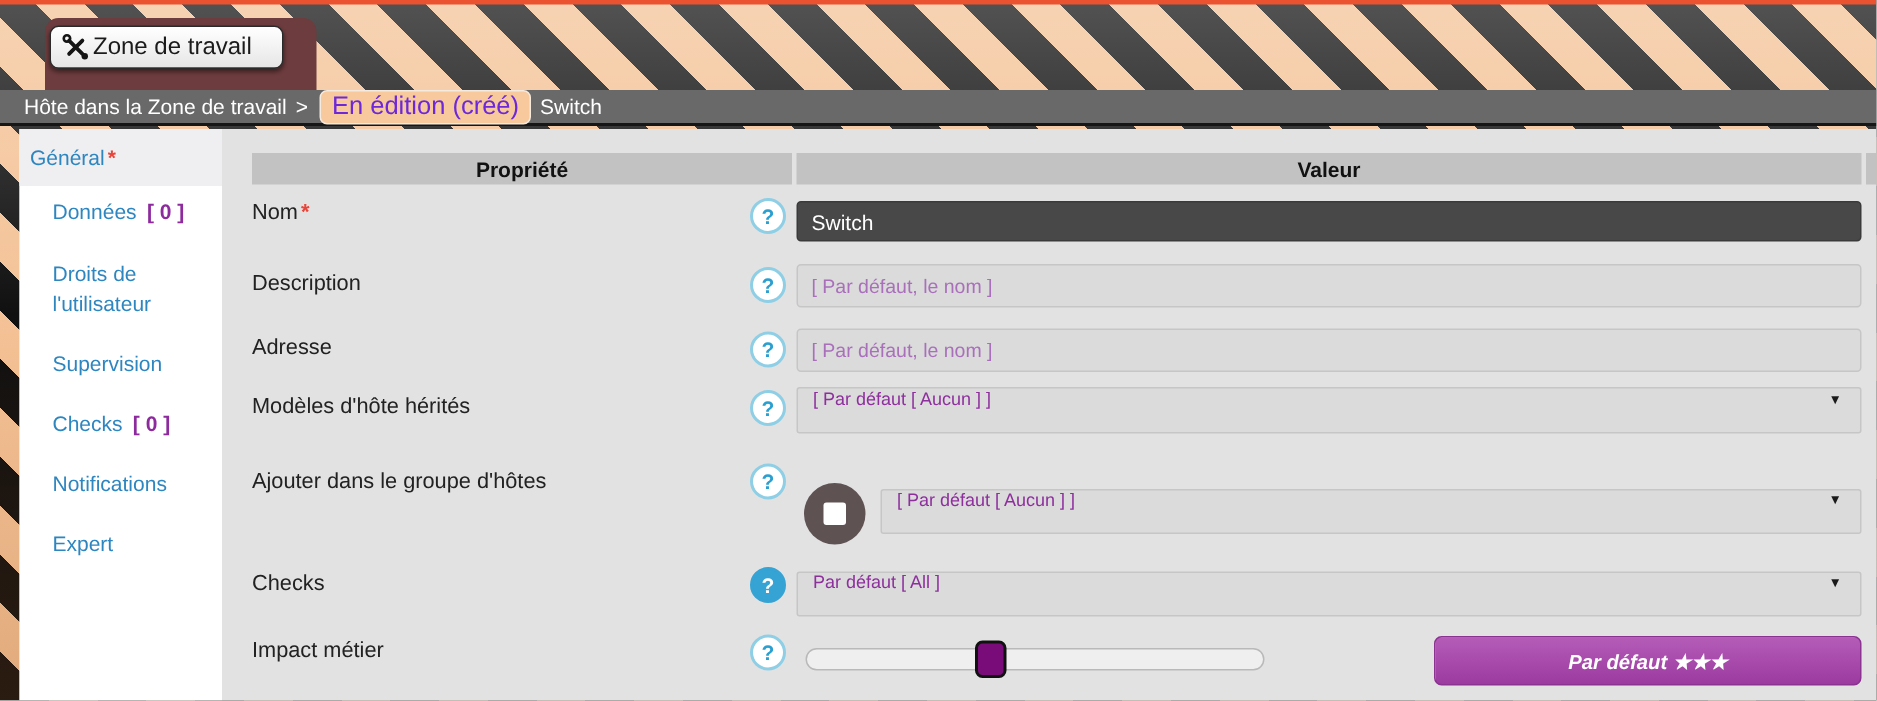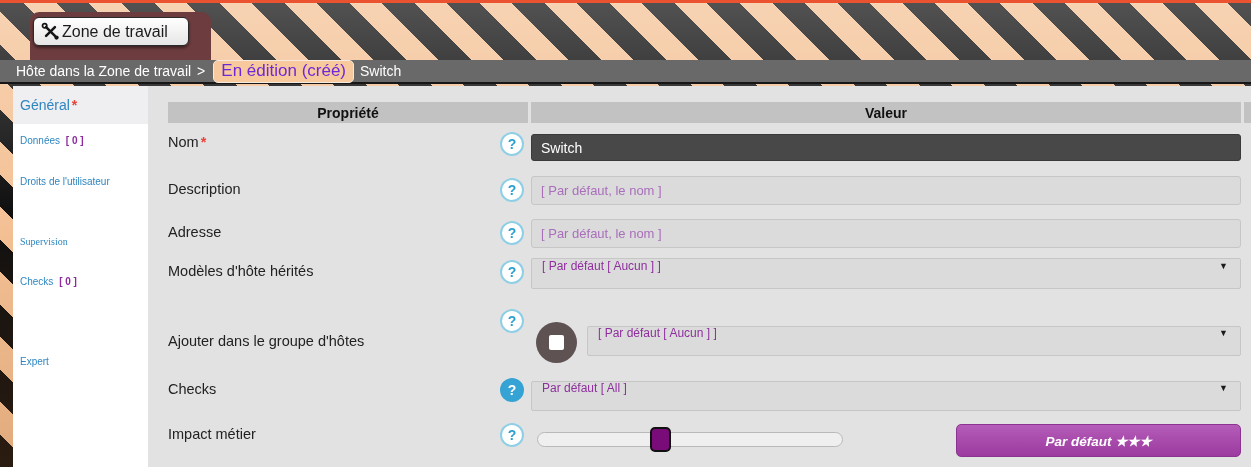--- a/index.html
+++ b/index.html
@@ -30,21 +30,21 @@
   .crumb-badge { background:#f8c99d; color:#6d28d9; border:1px solid #f4eadf; border-radius:5px;
                  padding:0px 7px 1px; margin:0 6px; font-size:17px; }
 
   
   .content { position:absolute; top:86px; left:13px; width:1238px; height:381px; background:#e3e2e3; z-index:2; }
 
   
   .sidebar { position:absolute; left:0; top:0; width:135px; height:100%; background:#ffffff; }
   .side-active { position:absolute; left:0; top:0; width:135px; height:38px; background:#efeef0;
                  display:flex; align-items:center; padding-left:7px; font-size:14px; color:#2e86c1; cursor:pointer; }
-  .side-link { position:absolute; left:7px; width:122px; font-size:10px; line-height:20px;
+  .side-link { position:absolute; left:22px; width:122px; font-size:14px; line-height:20px;
                color:#2e86c1; cursor:pointer; }
   .count { color:#8d2a9e; font-weight:bold; margin-left:3px; }
   .req { color:#e8443a; font-weight:bold; margin-left:2px; }
 
   
   .th { position:absolute; top:16px; height:21px; background:#c3c2c3; color:#111; font-weight:bold;
         font-size:14px; display:flex; align-items:center; justify-content:center; }
   .th-prop { left:155px; width:360px; }
   .th-val  { left:518px; width:710px; }
   .th-edge { left:1231px; width:7px; }
@@ -131,26 +131,29 @@
         <span>Général</span>
         <span class="req">*</span>
       </div>
       <div class="side-link" style="top:45px;">
         <span>Données</span>
         <span class="count">[ 0 ]</span>
       </div>
       <div class="side-link" style="top:86px;">
         <span>Droits de l'utilisateur</span>
       </div>
-      <div class="side-link" style="top:146px;font-family:Liberation Serif, serif;">
+      <div class="side-link" style="top:146px;">
         <span>Supervision</span>
       </div>
       <div class="side-link" style="top:186px;">
         <span>Checks</span>
         <span class="count">[ 0 ]</span>
+      </div>
+      <div class="side-link" style="top:226px;">
+        <span>Notifications</span>
       </div>
       <div class="side-link" style="top:266px;">
         <span>Expert</span>
       </div>
     </div>
 
     <div class="th th-prop">Propriété</div>
     <div class="th th-val">Valeur</div>
     <div class="th th-edge"></div>
 
@@ -168,21 +171,21 @@
     <div class="help" style="top:135px;">?</div>
     <input class="input-light" style="top: 133px;" placeholder="[ Par défaut, le nom ]">
 
     <div class="flabel" style="top:177px;">Modèles d'hôte hérités</div>
     <div class="help" style="top:174px;">?</div>
     <div class="select sel-mod">
       <span>[ Par défaut [ Aucun ] ]</span>
       <span class="arrow">▼</span>
     </div>
 
-    <div class="flabel" style="top:227px;margin-top:20px;">Ajouter dans le groupe d'hôtes</div>
+    <div class="flabel" style="top:227px;">Ajouter dans le groupe d'hôtes</div>
     <div class="help" style="top:223px;">?</div>
     <button class="circle-btn">
       <span class="sq"></span>
     </button>
     <div class="select sel-grp">
       <span>[ Par défaut [ Aucun ] ]</span>
       <span class="arrow">▼</span>
     </div>
 
     <div class="flabel" style="top:295px;">Checks</div>

